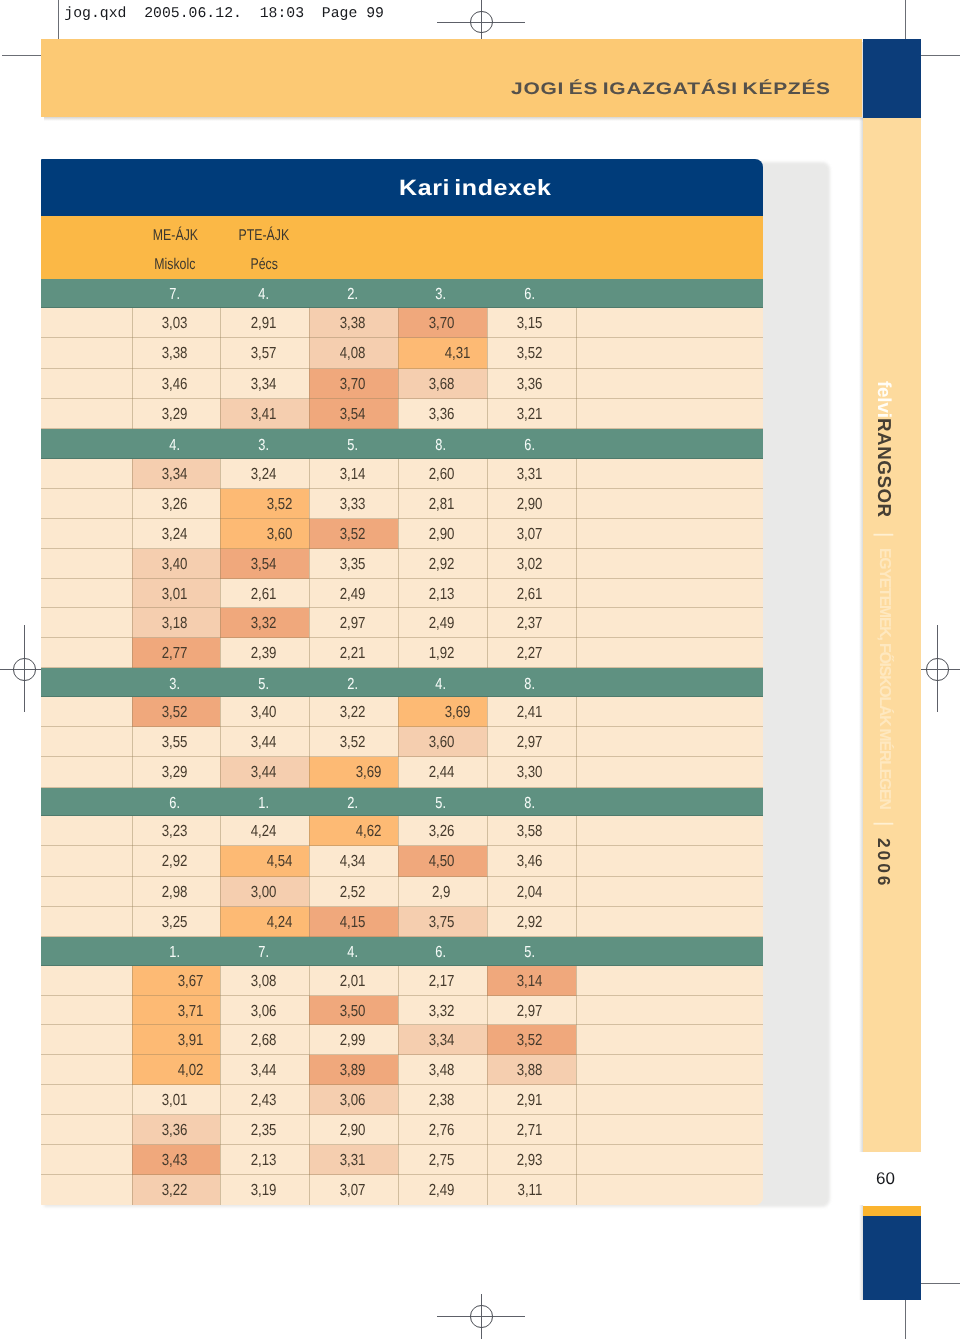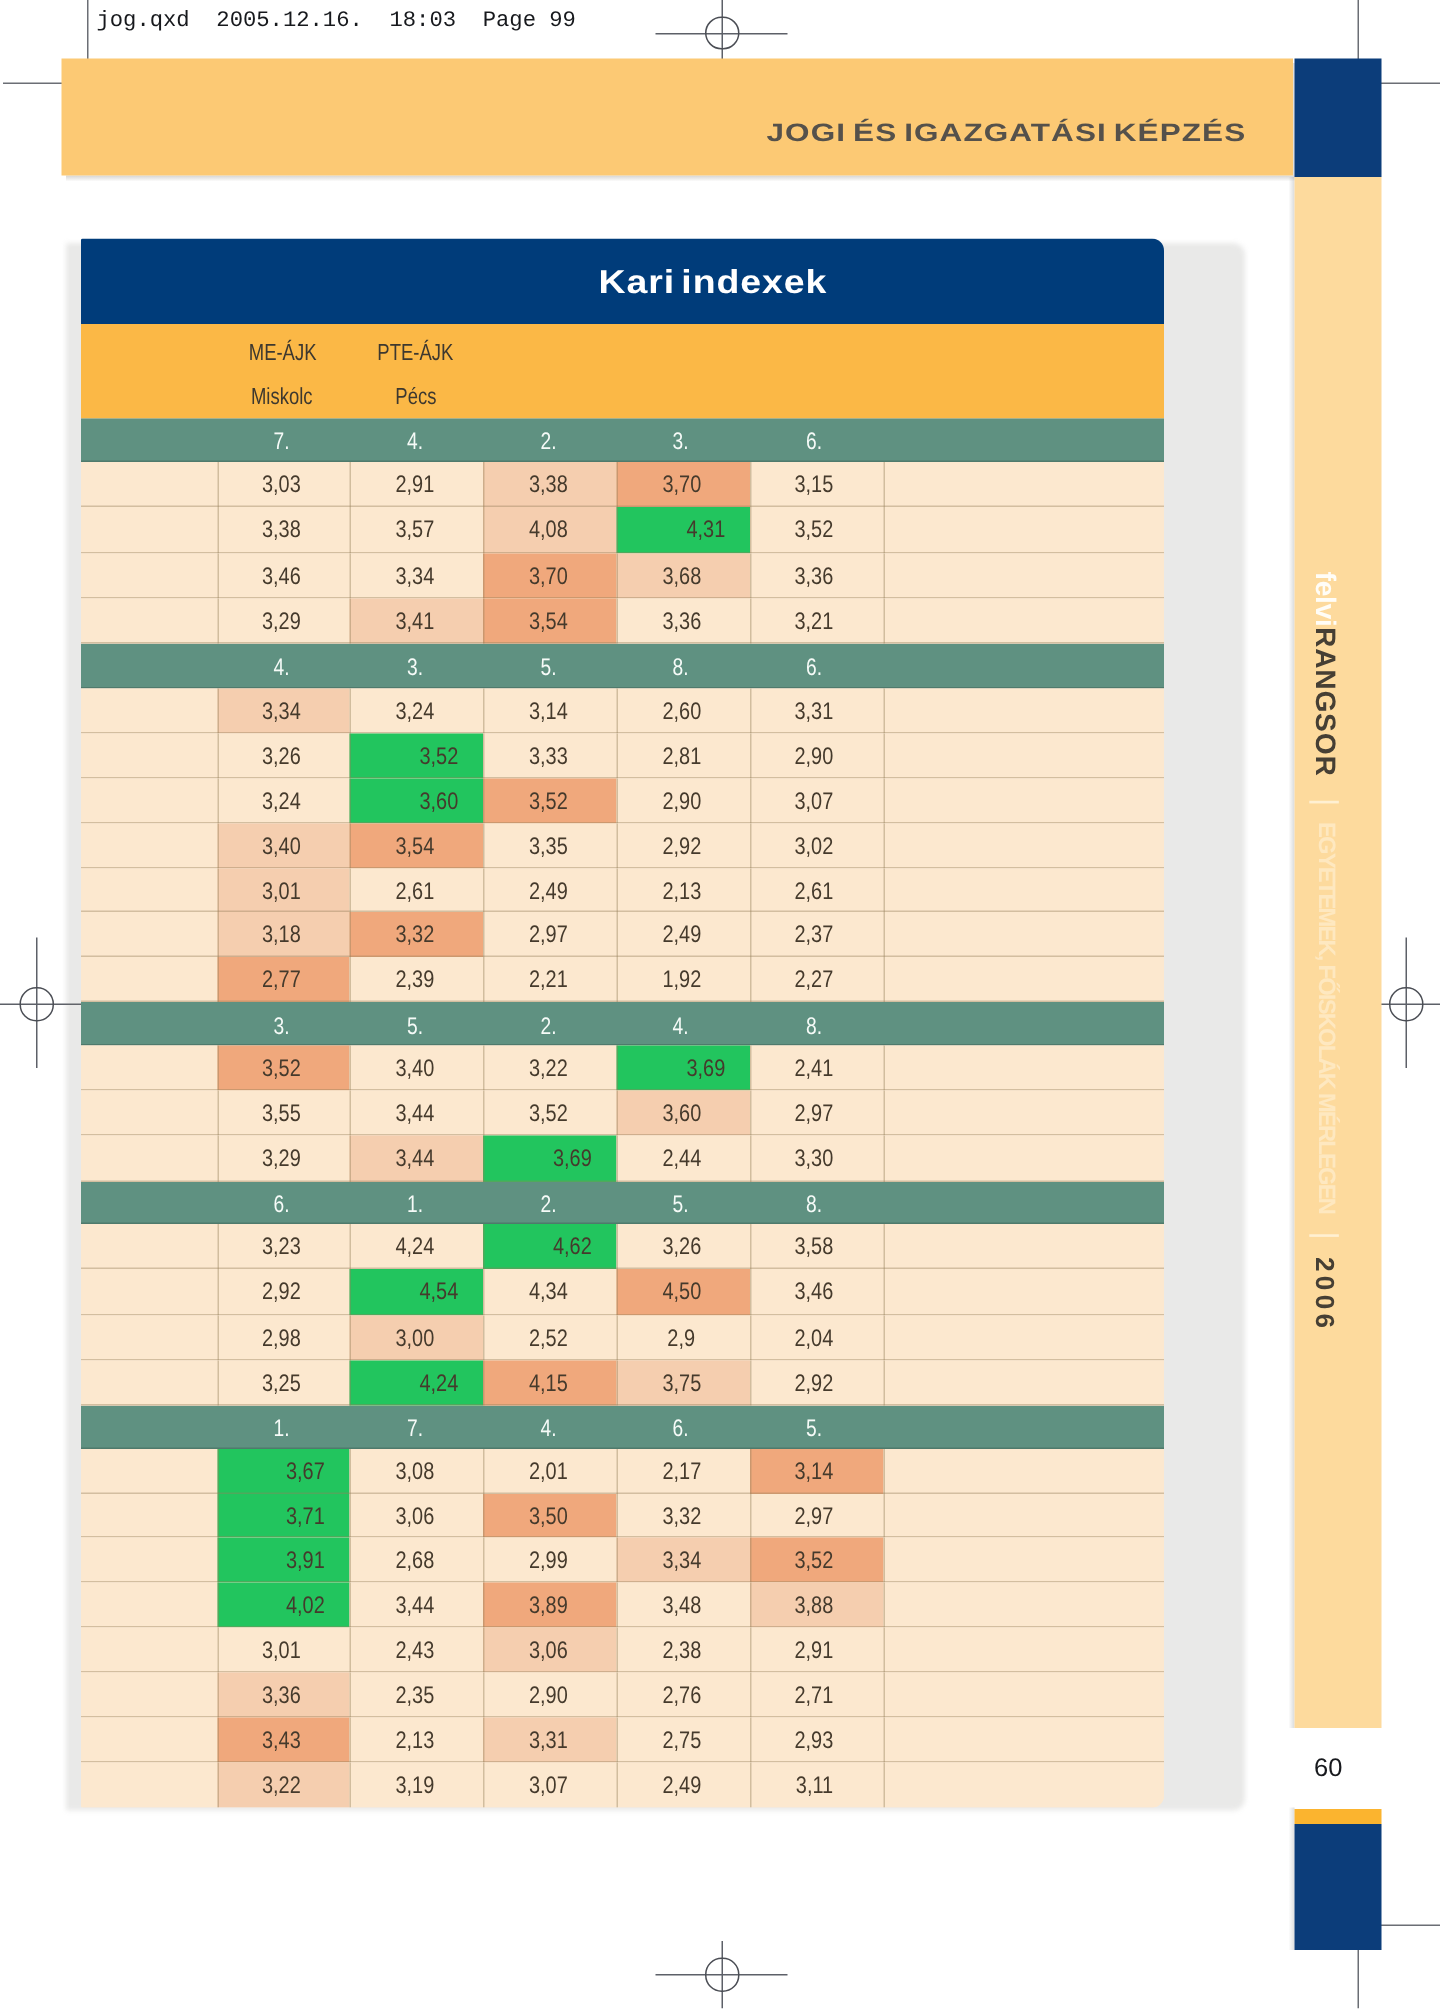--- a/index.html
+++ b/index.html
@@ -45,21 +45,21 @@
   .v-year{color:#463f34;letter-spacing:2.9px;font-size:17.4px;}
   .v-gap{display:inline-block;width:1px;}
 
   .pagenum{position:absolute;left:856.5px;top:1169px;width:58px;text-align:center;
        font-size:17px;color:#17191d;}
   .foot-orange{position:absolute;left:863px;top:1205.5px;width:58px;height:10px;background:#fbb42f;}
   .foot-blue{position:absolute;left:863px;top:1215.5px;width:58px;height:84px;background:#0c3d7a;}
   .foot-sh{position:absolute;left:859px;top:1205px;width:4px;height:95px;
        background:linear-gradient(90deg,rgba(120,125,125,0),rgba(120,125,125,0.25));}
 
-  .card{position:absolute;left:54px;top:159px;width:722px;
+  .card{position:absolute;left:41px;top:159px;width:722px;
         border-radius:1px 8px 8px 1px;overflow:hidden;}
   .card-sh{position:absolute;left:44px;top:162px;width:786px;height:1045px;
         border-radius:1px 8px 8px 1px;background:rgba(125,123,116,0.17);
         filter:blur(1.8px);}
   .card-head{height:57px;background:#003c7a;position:relative;}
   .card-title{position:absolute;left:399px;top:174.5px;font-weight:bold;font-size:22px;
         color:#ffffff;letter-spacing:0.55px;word-spacing:-3px;
         transform:scaleX(1.135);transform-origin:left top;white-space:nowrap;z-index:4;}
   .colhead{height:62.7px;background:#fbb846;display:flex;}
   .colhead .spacer{width:90.5px;flex:none;}
@@ -73,21 +73,21 @@
   .rankrow .rk{width:88.82px;flex:none;text-align:center;color:#f6fbf8;font-size:16px;padding-right:2.5px;box-sizing:border-box;}
   .rankrow .rk span{display:inline-block;transform:scaleX(0.80);}
   .datarow{height:30.0px;display:flex;background:#fce8cf;position:relative;}
   .datarow .spacer{width:90.5px;flex:none;background:#fce8cf;}
   .datarow .cell{width:88.82px;flex:none;text-align:center;color:#453a2c;font-size:16px;
         line-height:31.8px;box-sizing:border-box;padding-right:2.5px;}
   .datarow .cell span{display:inline-block;transform:scaleX(0.83);}
   .datarow .cell.s0{background:#fce8cf;}
   .datarow .cell.s1{background:#f5ceaf;}
   .datarow .cell.s2{background:#f0a87c;}
-  .datarow .cell.s3{background:#22c55e;padding-left:32px;}
+  .datarow .cell.s3{background:#fdba74;padding-left:32px;}
   .datarow .tail{flex:1;background:#fce8cf;}
   .vline{position:absolute;top:0;bottom:0;width:1px;background:rgba(150,128,90,0.42);}
   .hline{position:absolute;left:0;right:0;bottom:0;height:1px;background:rgba(150,128,90,0.40);}
 </style>
 </head>
 <body>
 
 <div class="crop v" style="left:57.5px;top:0;height:45px;"></div>
 <div class="crop h" style="left:2px;top:55px;width:46px;"></div>
 <div class="crop v" style="left:904.5px;top:0;height:43px;"></div>
@@ -109,21 +109,21 @@
   <i style="left:-0.5px;top:-44px;width:1px;height:87px;"></i>
     <i style="left:-21.6px;top:0;width:44px;height:1px;"></i>
   <div class="rc" style="left:-11.2px;top:-11.2px;width:22.4px;height:22.4px;"></div>
 </div>
 <div class="regmark" style="left:481.4px;top:1316.4px;">
   <i style="left:-0.5px;top:-22px;width:1px;height:44.6px;"></i>
     <i style="left:-44px;top:0;width:88px;height:1px;"></i>
   <div class="rc" style="left:-11.2px;top:-11.2px;width:22.4px;height:22.4px;"></div>
 </div>
 
-<div class="print-header">jog.qxd  2005.12.16.  18:03  Page 99</div>
+<div class="print-header">jog.qxd  2005.06.12.  18:03  Page 99</div>
 
 <div class="banner-sh"></div>
 <div class="banner-sh2"></div>
 <div class="banner"></div>
 <div class="banner-title">JOGI ÉS IGAZGATÁSI KÉPZÉS</div>
 
 <div class="corner-blue"></div>
 <div class="sidebar-sh"></div>
 <div class="sidebar">
   <div class="vert"><span class="v-brand">felvi</span><span class="v-title">RANGSOR</span><span class="v-gap" style="height:15px"></span><span class="v-sep">|</span><span class="v-gap" style="height:10px"></span><span class="v-sub">EGYETEMEK, FŐISKOLÁK MÉRLEGEN</span><span class="v-gap" style="height:12px"></span><span class="v-sep">|</span><span class="v-gap" style="height:12px"></span><span class="v-year">2006</span></div>

